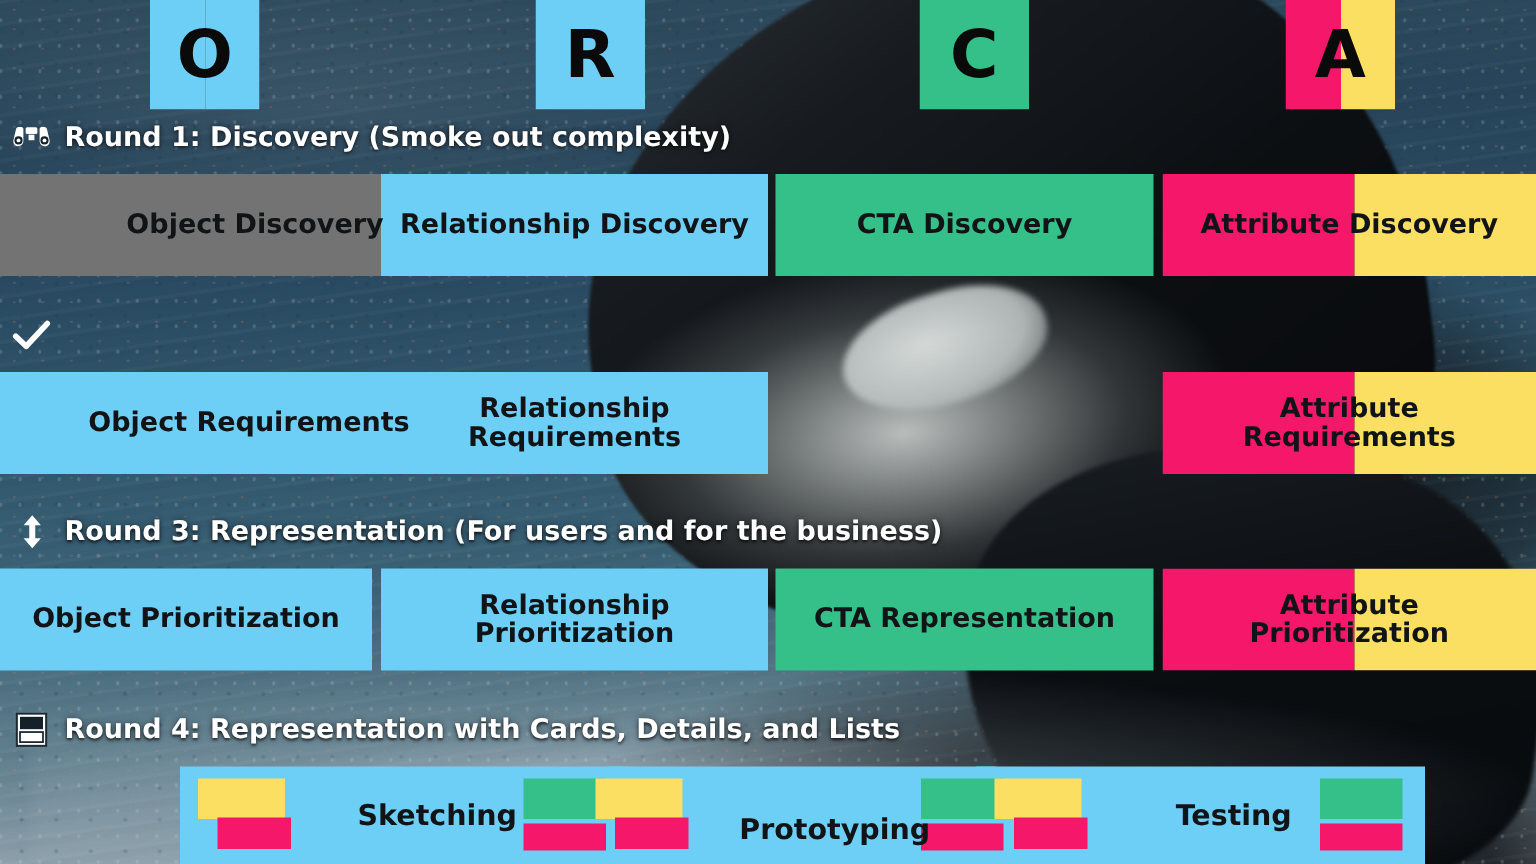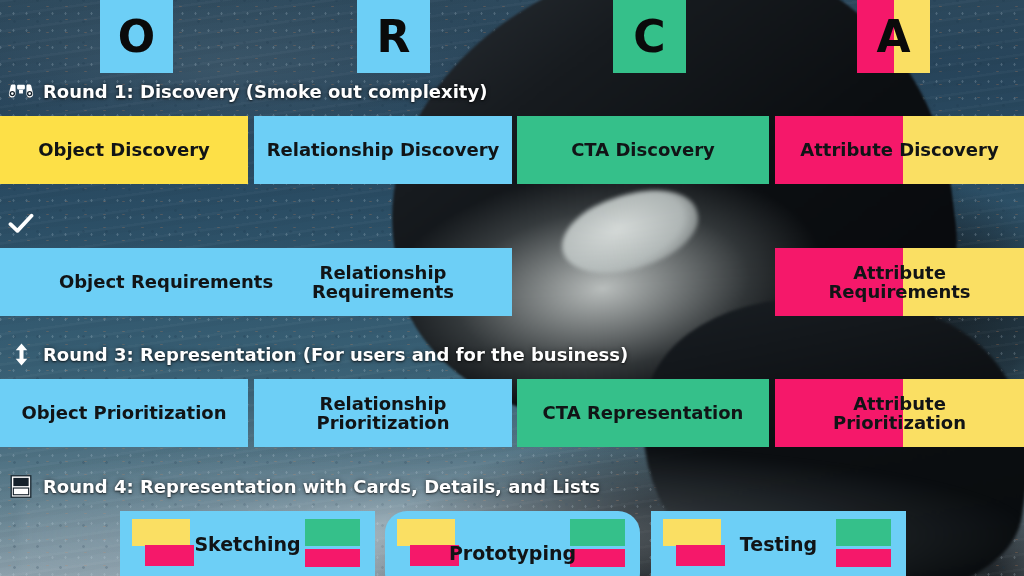--- a/index.html
+++ b/index.html
@@ -155,20 +155,21 @@
   }
 
   
   .r4box {
     position: absolute;
     display: flex;
     align-items: center;
     justify-content: center;
     background: #6dcff6;
     overflow: hidden;
+    padding-left: 44px;
   }
   .r4box .r4label {
     position: relative;
     z-index: 3;
     font-size: 19px;
     font-weight: 700;
     color: #111416;
     white-space: nowrap;
   }
   .cardicon { position: absolute; z-index: 2; }
@@ -221,21 +222,21 @@
             <circle cx="4.0" cy="11.4" r="2.5" fill="#16222b"></circle>
             <circle cx="20.0" cy="11.4" r="2.5" fill="#16222b"></circle>
             <circle cx="4.0" cy="11.4" r="1.2" fill="#ffffff"></circle>
             <circle cx="20.0" cy="11.4" r="1.2" fill="#ffffff"></circle>
             <rect x="10.2" y="7.9" width="3.6" height="3.4" fill="#ffffff"></rect>
           </svg>
         </span>
         <span>Round 1: Discovery (Smoke out complexity)</span>
       </div>
       <div class="row" style="top: 116px; height: 68px;">
-        <div class="cell" style="left: 0px; width: 248px; height: 68px; background: #fde047;">
+        <div class="cell" style="left: 0px; width: 248px; height: 68px; background: #737373; padding-left: 46px;">
           <div class="lbl">Object Discovery</div>
         </div>
         <div class="cell" style="left: 254px; width: 258px; height: 68px; background: rgb(109, 207, 246);">
           <div class="lbl">Relationship Discovery</div>
         </div>
         <div class="cell" style="left: 517px; width: 252px; height: 68px; background: rgb(53, 192, 138);">
           <div class="lbl">CTA Discovery</div>
         </div>
         <div class="cell" style="left: 775px; width: 249px; height: 68px;">
           <div class="split-l" style="left: 0px; width: 128px; background: rgb(245, 24, 106);"></div>

